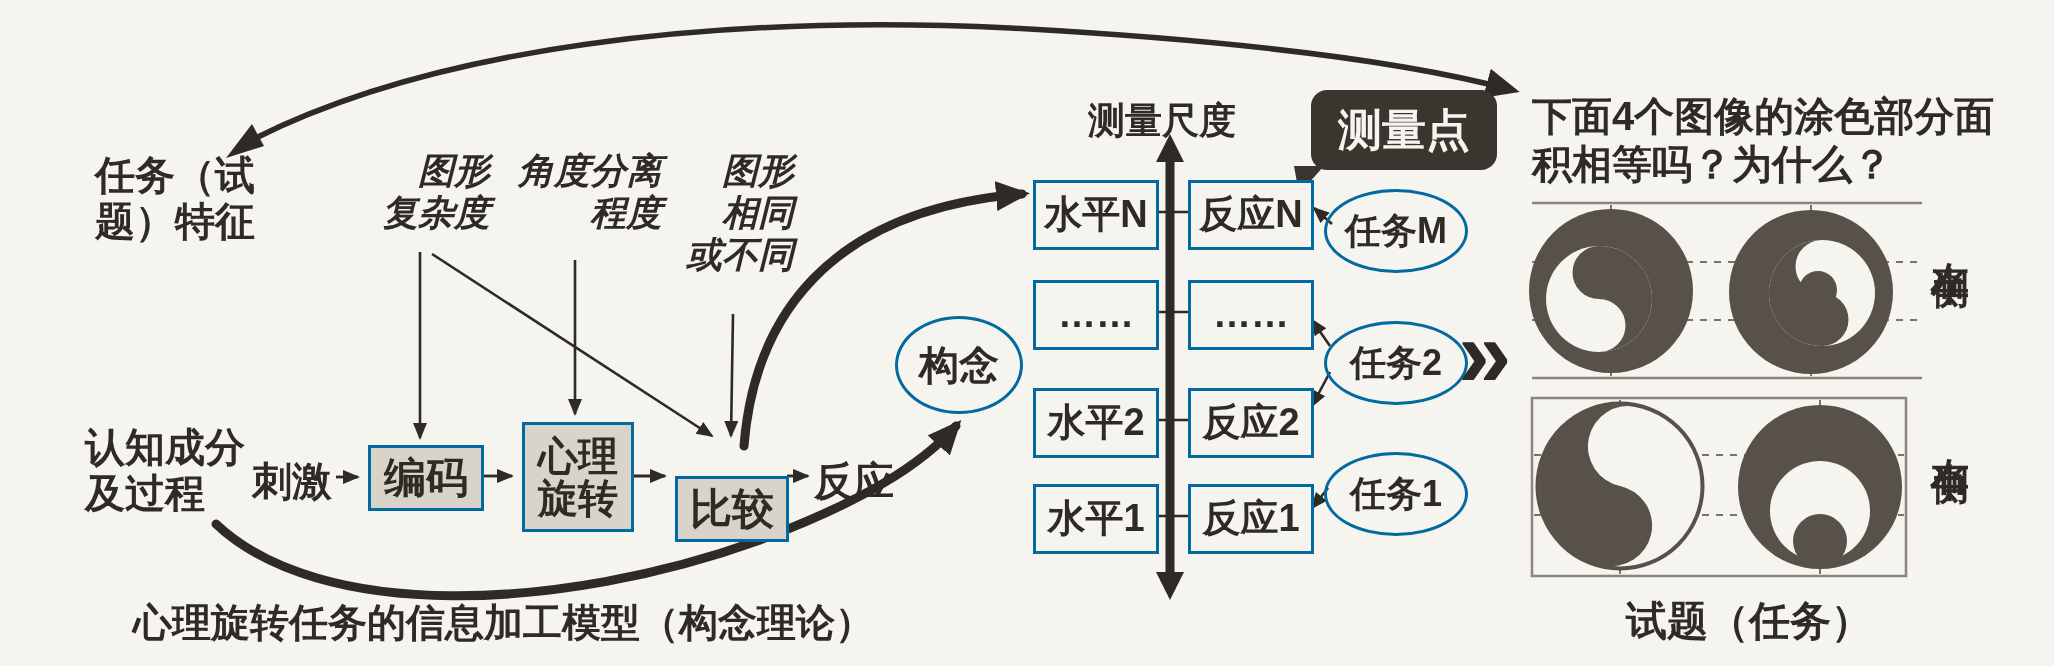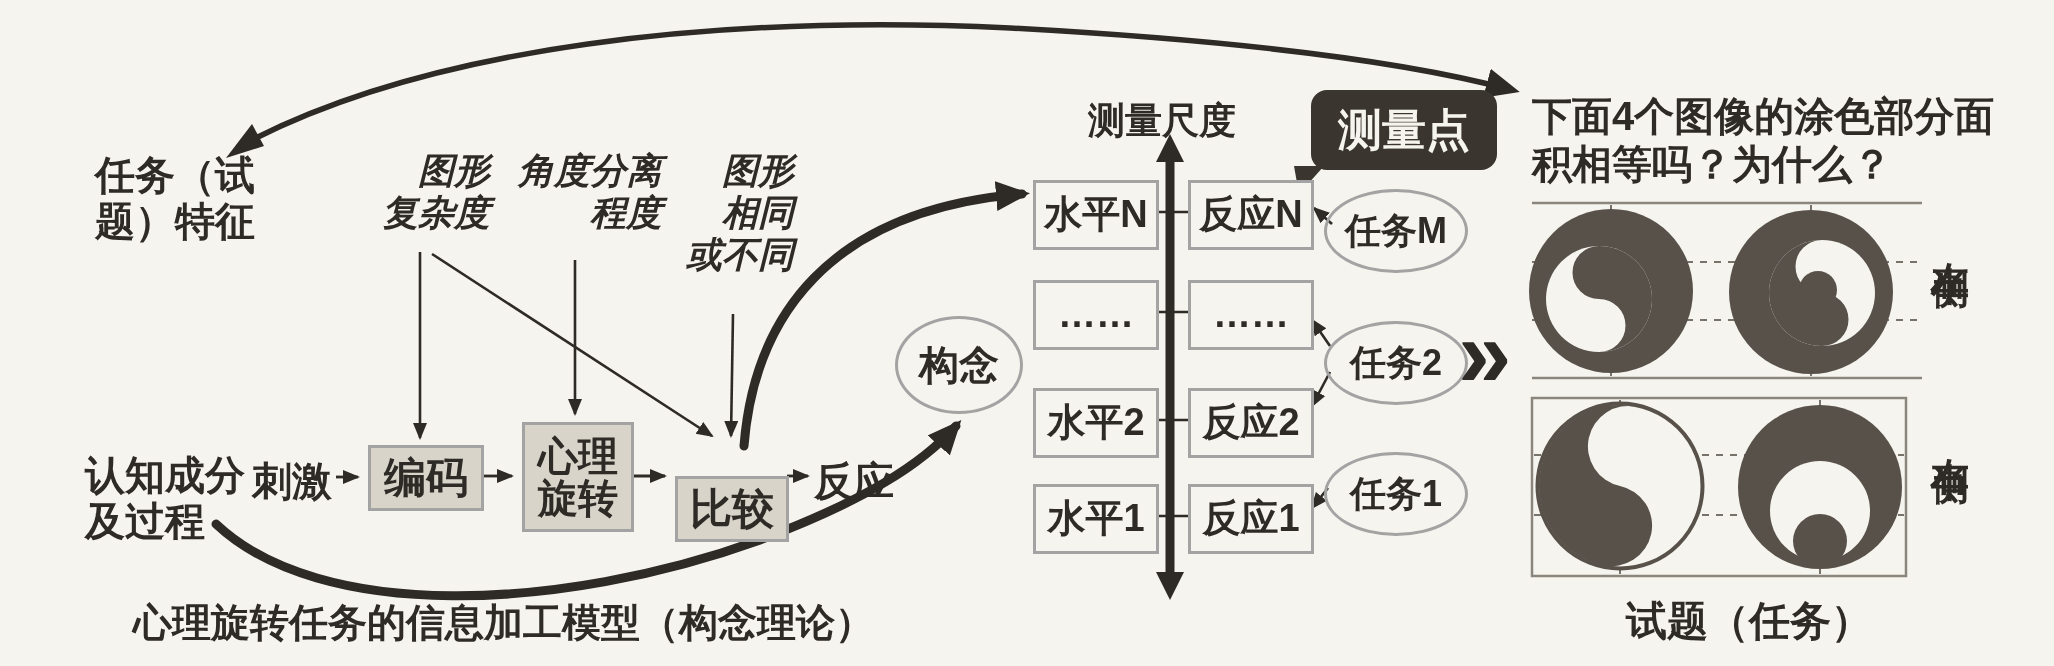--- a/index.html
+++ b/index.html
@@ -4,21 +4,21 @@
 <style>
   html,body{margin:0;padding:0;background:#e8e6e0;}
   .canvas{position:relative;width:2054px;height:666px;background:#f6f4ee;overflow:hidden;
           font-family:"Liberation Sans",sans-serif;color:#2e2a26;}
   .abs{position:absolute;}
   .pre{white-space:pre-line;}
   svg.layer{position:absolute;left:0;top:0;z-index:1;}
   .txt{z-index:2;font-weight:700;line-height:1.16;}
   .ctr{text-align:right;font-style:italic;}
   .box{z-index:2;display:flex;align-items:center;justify-content:center;
-       border:3px solid #a3a3a3;background:#f6f4ee;font-weight:700;text-align:center;line-height:1.05;}
+       border:3px solid #0369a1;background:#f6f4ee;font-weight:700;text-align:center;line-height:1.05;}
   .gbox{background:#d9d4ca;}
   .ell{border-radius:50%;}
   .bubble{z-index:3;display:flex;align-items:center;justify-content:center;
           background:#3a352e;color:#f6f4ee;border-radius:16px;font-weight:700;margin-left:48px;}
   .vert{writing-mode:vertical-rl;text-orientation:upright;letter-spacing:5px;}
   .chev{z-index:2;font-weight:700;line-height:1;}
 </style>
 </head>
 <body>
 
@@ -134,21 +134,21 @@
 题）特征</div>
 
   <div class="abs txt pre ctr" style="left:350px;top:150px;width:140px;font-size:36px;">图形
 复杂度</div>
   <div class="abs txt pre ctr" style="left:492px;top:150px;width:170px;font-size:36px;">角度分离
 程度</div>
   <div class="abs txt pre ctr" style="left:672px;top:150px;width:122px;font-size:36px;">图形
 相同
 或不同</div>
 
-  <div class="abs txt pre" style="left:85px;top:452px;width:180px;font-size:40px;">认知成分
+  <div class="abs txt pre" style="left:85px;top:424px;width:180px;font-size:40px;">认知成分
 及过程</div>
 
   <div class="abs txt" style="left:252px;top:458px;font-size:40px;">刺激</div>
 
   <div class="abs box gbox" style="left:368px;top:445px;width:110px;height:60px;font-size:42px;">
     <span class="pre">编码</span>
   </div>
   <div class="abs box gbox" style="left:522px;top:422px;width:106px;height:104px;font-size:40px;">
     <span class="pre">心理
 旋转</span>

